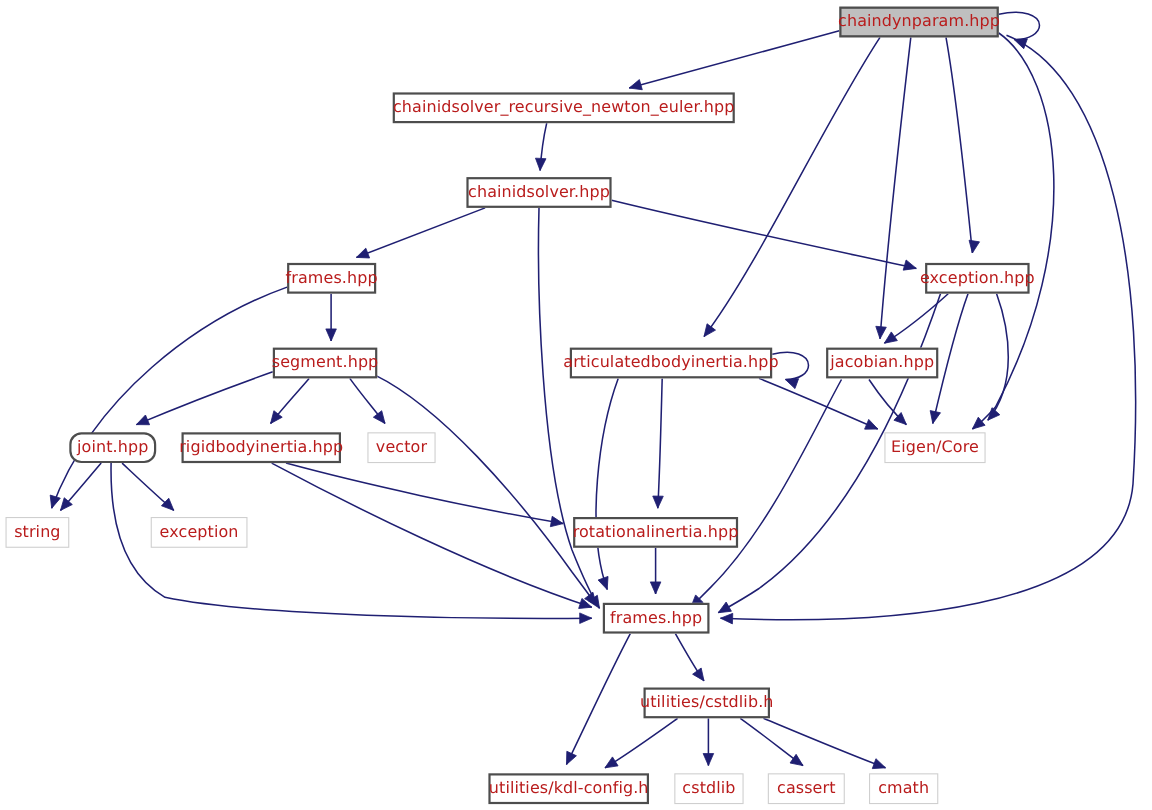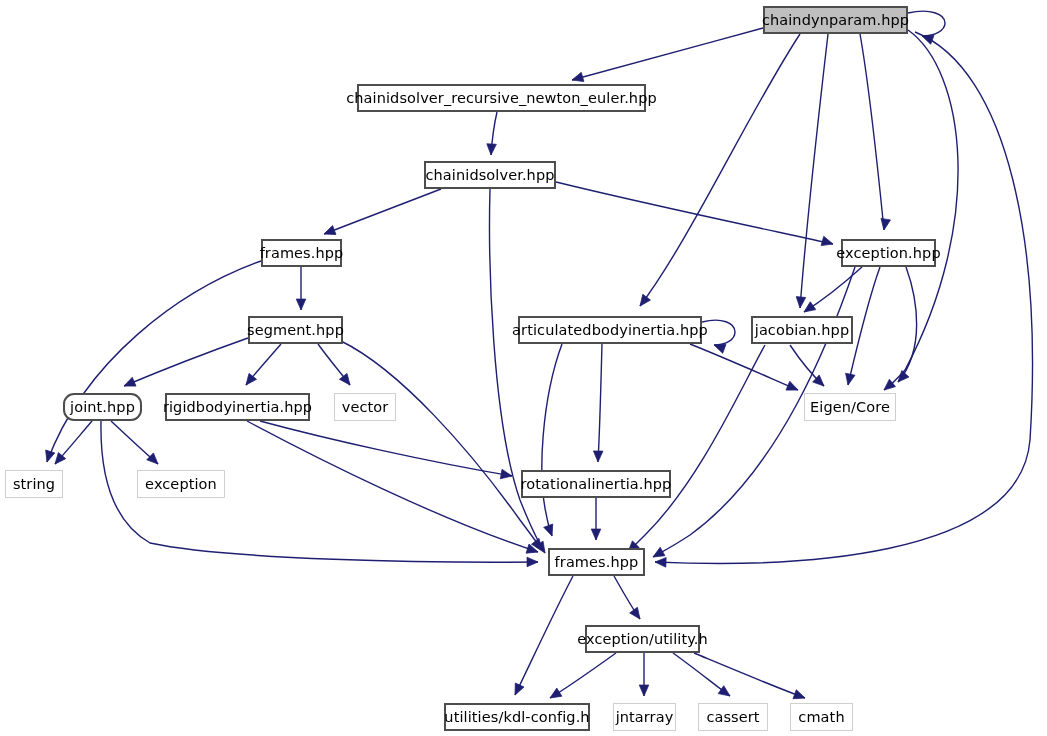--- a/index.html
+++ b/index.html
@@ -33,21 +33,21 @@
     stroke-width: 0.7px;
   }
   .node-box {
     position: absolute;
     box-sizing: border-box;
     display: flex;
     align-items: center;
     justify-content: center;
     white-space: nowrap;
     font-size: 14.5px;
-    color: #000000;
+    color: #b91c1c;
     letter-spacing: 0.1px;
     background: #ffffff;
     border: 1px solid #cfcfcf;
     height: 28px;
     line-height: 1;
   }
   .node-box.local {
     border: 2px solid #4d4d4d;
     background: #ffffff;
   }
@@ -140,21 +140,21 @@
       <polygon points="0,0 -11,4.8 -11,-4.8" class="edge-head" transform="translate(644,696) rotate(90)"></polygon>
       <path d="M 673 653 C 694 668 715 685 730 696" class="edge-path"></path>
       <polygon points="0,0 -11,4.8 -11,-4.8" class="edge-head" transform="translate(730,696) rotate(35)"></polygon>
       <path d="M 694 653 C 730 668 775 687 805 698" class="edge-path"></path>
       <polygon points="0,0 -11,4.8 -11,-4.8" class="edge-head" transform="translate(805,698) rotate(20)"></polygon>
     </svg>
   <div id="nodes-layer">
       <div class="node-box current" style="left: 763px; top: 6px; width: 145px;">
         <span class="node-label">chaindynparam.hpp</span>
       </div>
-      <div class="node-box local" style="left: 357px; top: 84px; width: 289px;">
+      <div class="node-box local" style="left: 357px; top: 84px; width: 311px;">
         <span class="node-label">chainidsolver_recursive_newton_euler.hpp</span>
       </div>
       <div class="node-box local" style="left: 424px; top: 161px; width: 132px;">
         <span class="node-label">chainidsolver.hpp</span>
       </div>
       <div class="node-box local" style="left: 261px; top: 239px; width: 81px;">
         <span class="node-label">frames.hpp</span>
       </div>
       <div class="node-box local" style="left: 841px; top: 239px; width: 95px;">
         <span class="node-label">exception.hpp</span>
@@ -186,27 +186,27 @@
       <div class="node-box system" style="left: 137px; top: 470px; width: 88px;">
         <span class="node-label">exception</span>
       </div>
       <div class="node-box local" style="left: 521px; top: 470px; width: 150px;">
         <span class="node-label">rotationalinertia.hpp</span>
       </div>
       <div class="node-box local" style="left: 548px; top: 548px; width: 97px;">
         <span class="node-label">frames.hpp</span>
       </div>
       <div class="node-box local" style="left: 585px; top: 625px; width: 115px;">
-        <span class="node-label">exception/utility.h</span>
+        <span class="node-label">utilities/cstdlib.h</span>
       </div>
       <div class="node-box local" style="left: 444px; top: 703px; width: 146px;">
         <span class="node-label">utilities/kdl-config.h</span>
       </div>
       <div class="node-box system" style="left: 613px; top: 703px; width: 63px;">
-        <span class="node-label">jntarray</span>
+        <span class="node-label">cstdlib</span>
       </div>
       <div class="node-box system" style="left: 698px; top: 703px; width: 70px;">
         <span class="node-label">cassert</span>
       </div>
       <div class="node-box system" style="left: 790px; top: 703px; width: 63px;">
         <span class="node-label">cmath</span>
       </div>
     </div>
 </div>
 

